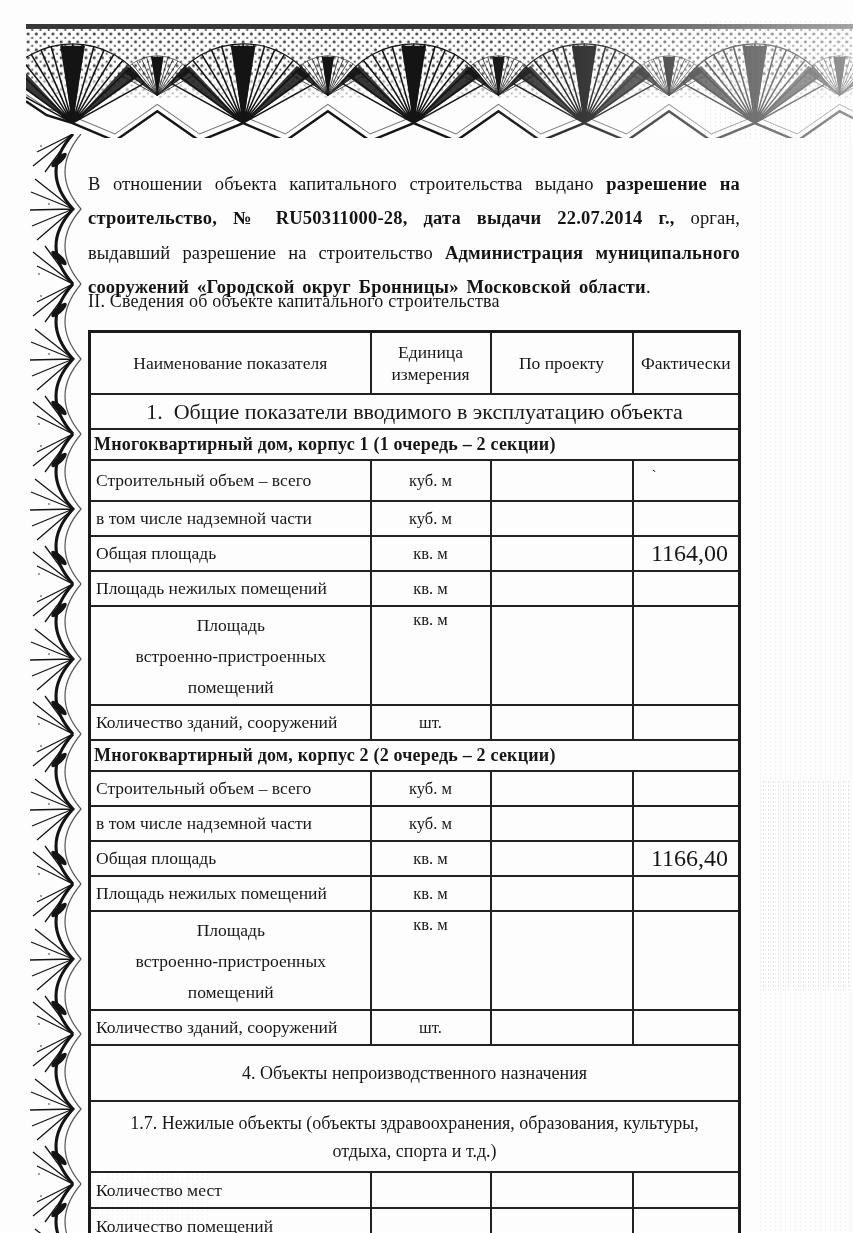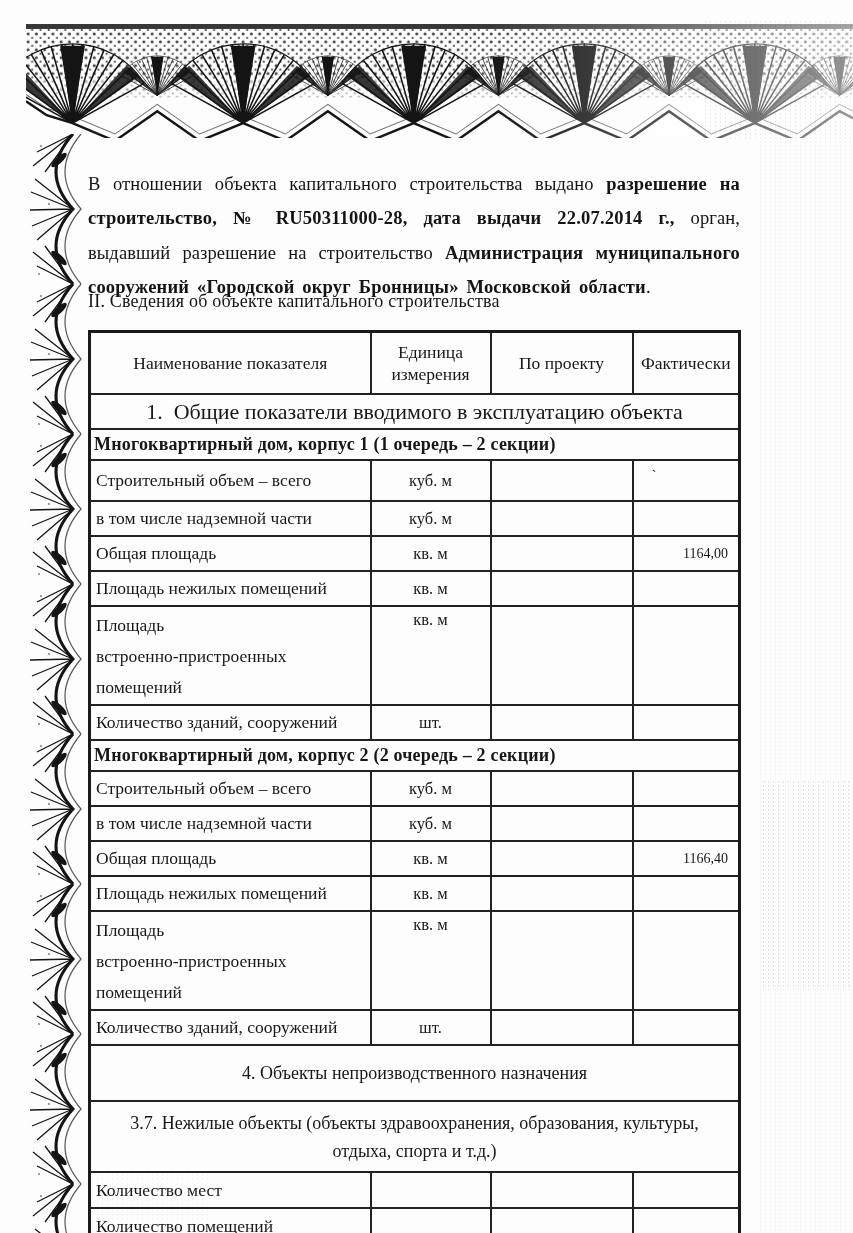--- a/index.html
+++ b/index.html
@@ -50,24 +50,24 @@
     height:60px;font-weight:400;text-align:center;
     border-bottom:3px solid #191919;font-size:17.5px;line-height:22px;
   }
   tr.section td{height:33px;text-align:center;font-size:22px;}
   tr.section.lg td{height:54px;font-size:18px;}
   tr.section.xl td{height:65px;font-size:18px;line-height:28px;padding:2px 26px;}
   tr.group td{height:29px;font-weight:700;font-size:18px;text-align:left;padding-left:3px;letter-spacing:.2px;margin-left:36px;}
   tr.data td{height:33px;vertical-align:middle;}
   tr.data td.c-name{text-align:left;padding-left:5px;}
   tr.data td.c-unit{text-align:center;font-size:16.5px;}
-  tr.data td.c-actual{text-align:right;padding-right:10px;font-size:14px;}
+  tr.data td.c-actual{text-align:right;padding-right:10px;font-size:24px;}
   tr.data td.c-actual.tick{text-align:left;padding-left:18px;font-size:15px;vertical-align:top;padding-top:6px;}
   tr.data.tall td{height:94px;vertical-align:top;padding-top:3px;}
-  tr.data.tall td.c-name{line-height:31px;}
+  tr.data.tall td.c-name{line-height:31px;text-align:center;}
   tr.data.bottom td{height:34px;}
 </style>
 </head>
 <body>
 
 <div class="page">
 
   <svg class="lace-top" viewBox="0 0 800 115" preserveAspectRatio="none" aria-hidden="true">
     <defs>
       <pattern id="dots" width="8" height="8" patternUnits="userSpaceOnUse">
@@ -234,21 +234,21 @@
         <tr class="data">
           <td class="c-name">Количество зданий, сооружений</td>
           <td class="c-unit">шт.</td>
           <td class="c-project"></td>
           <td class="c-actual"></td>
         </tr>
         <tr class="section lg">
           <td colspan="4">4. Объекты непроизводственного назначения</td>
         </tr>
         <tr class="section xl">
-          <td colspan="4">3.7. Нежилые объекты (объекты здравоохранения, образования, культуры, отдыха, спорта и т.д.)</td>
+          <td colspan="4">1.7. Нежилые объекты (объекты здравоохранения, образования, культуры, отдыха, спорта и т.д.)</td>
         </tr>
         <tr class="data bottom">
           <td class="c-name">Количество мест</td>
           <td class="c-unit"></td>
           <td class="c-project"></td>
           <td class="c-actual"></td>
         </tr>
         <tr class="data bottom">
           <td class="c-name">Количество помещений</td>
           <td class="c-unit"></td>

